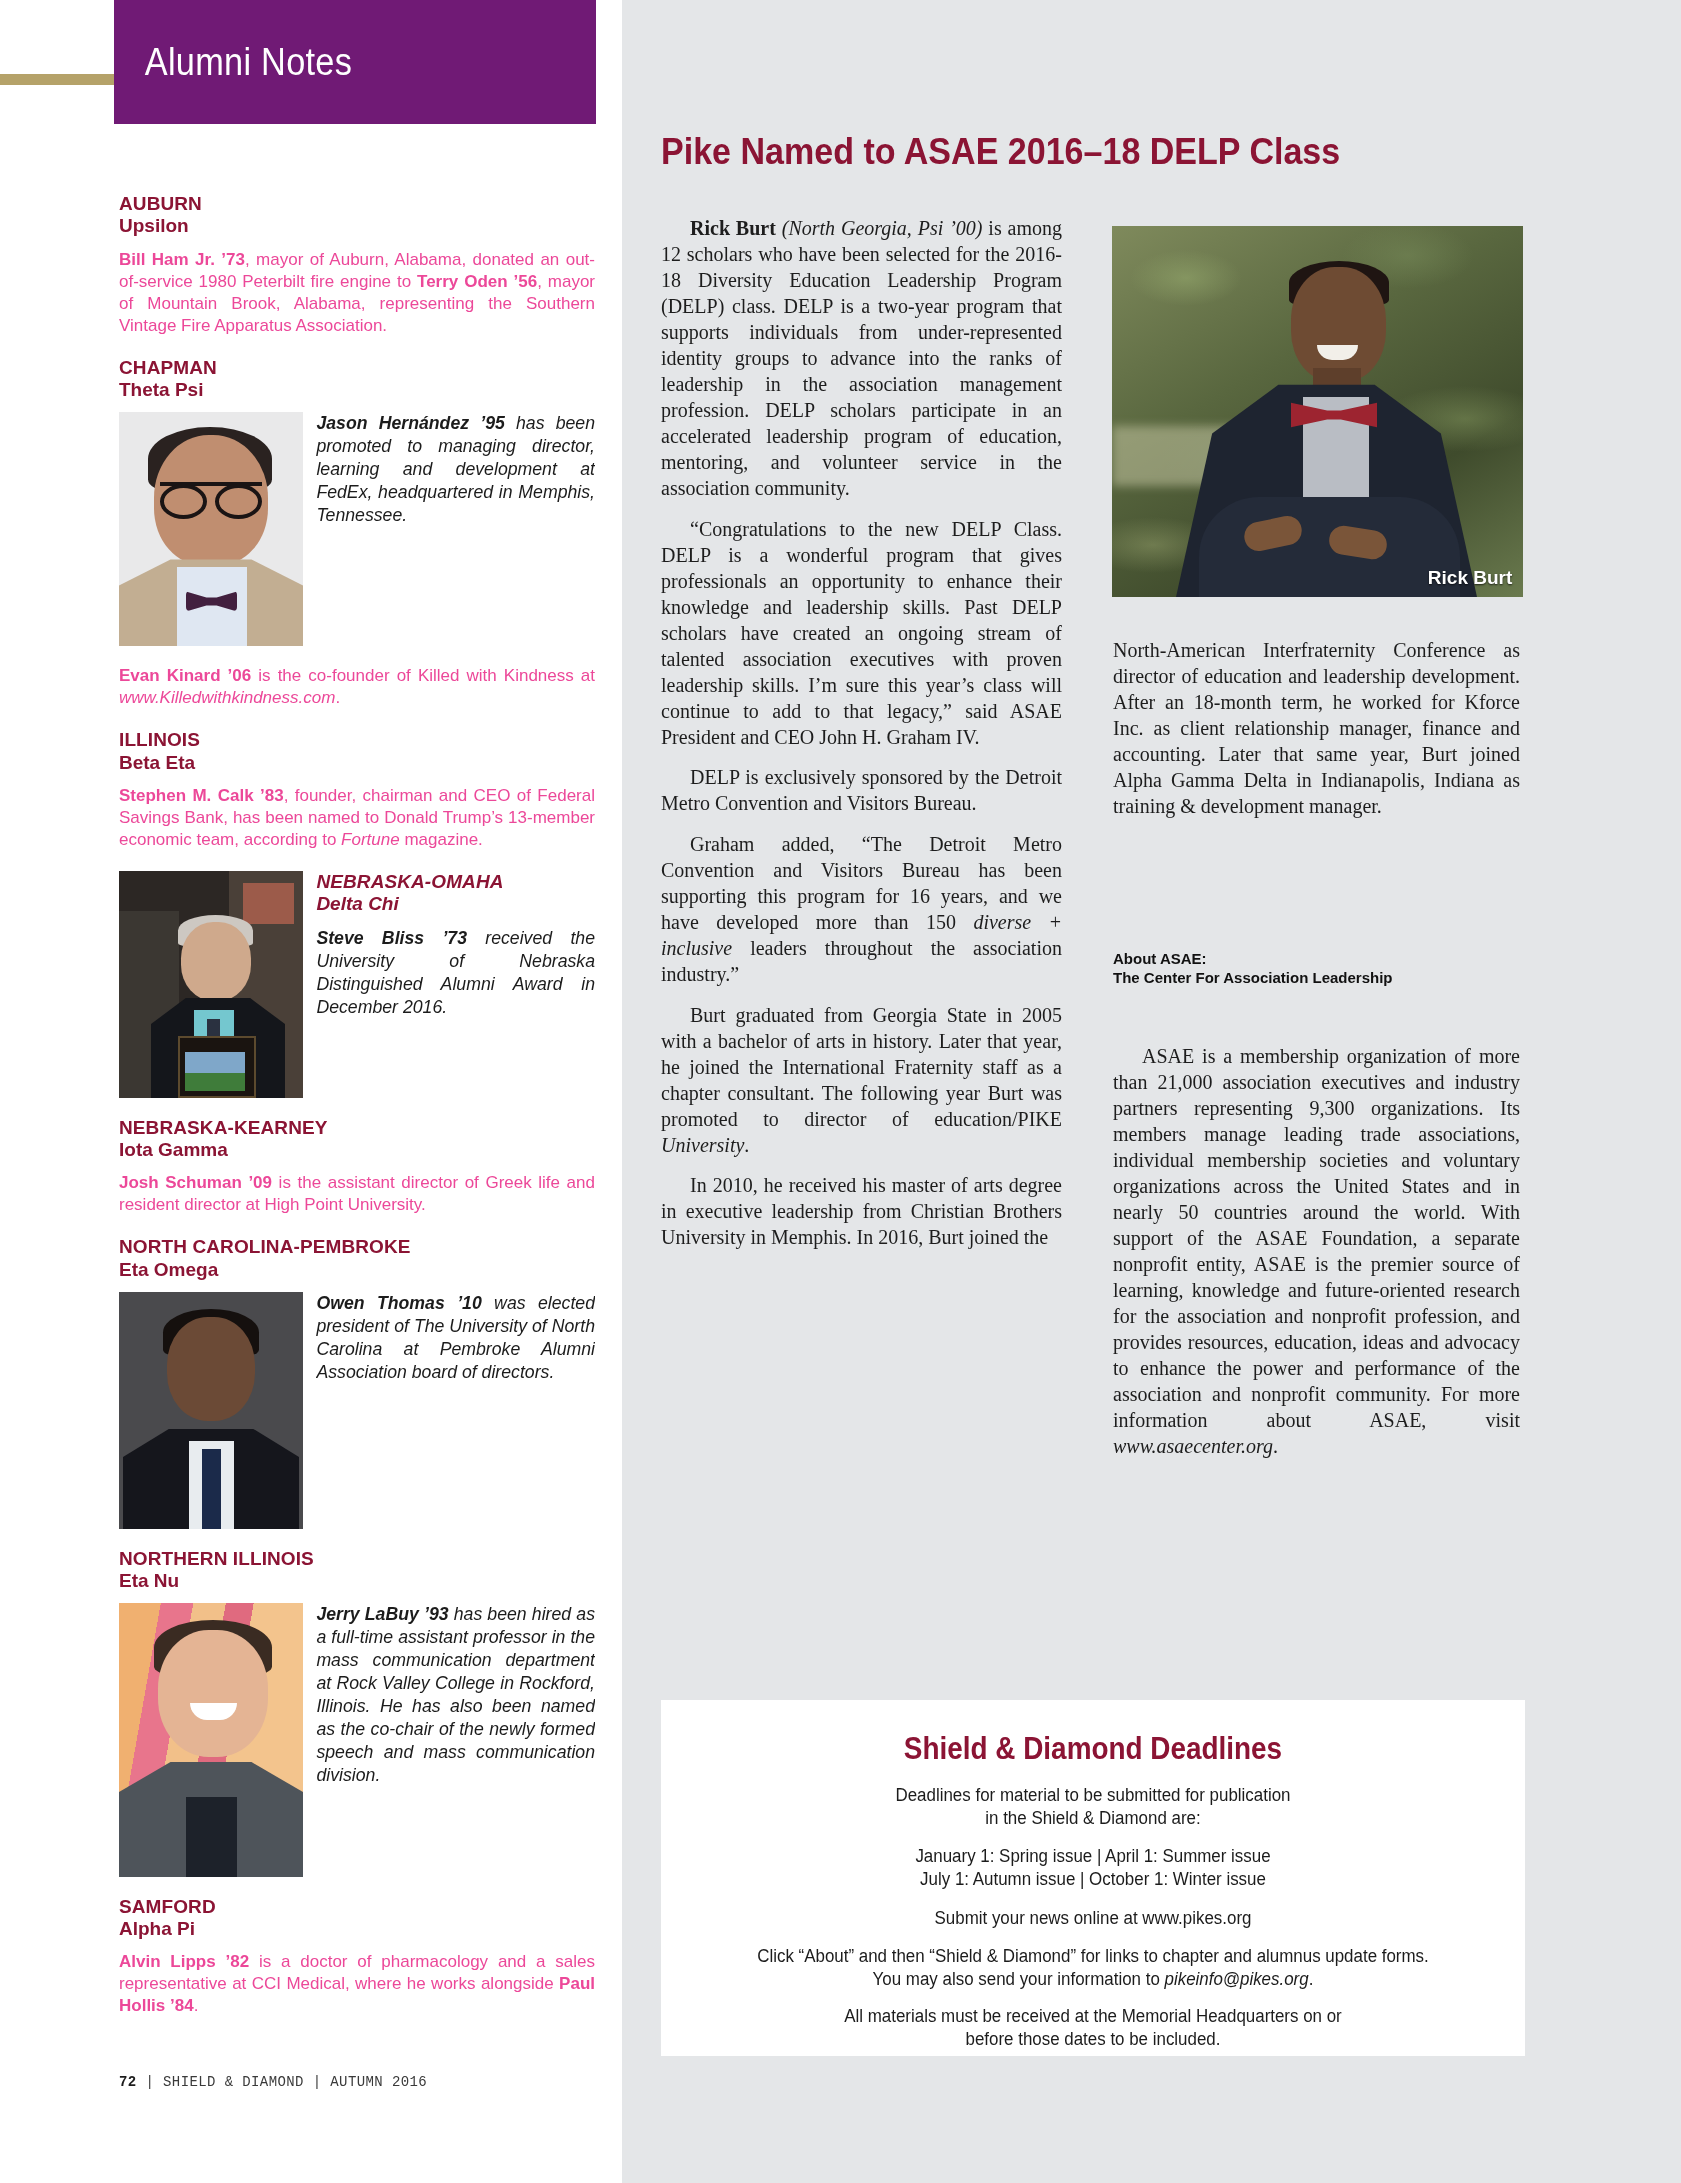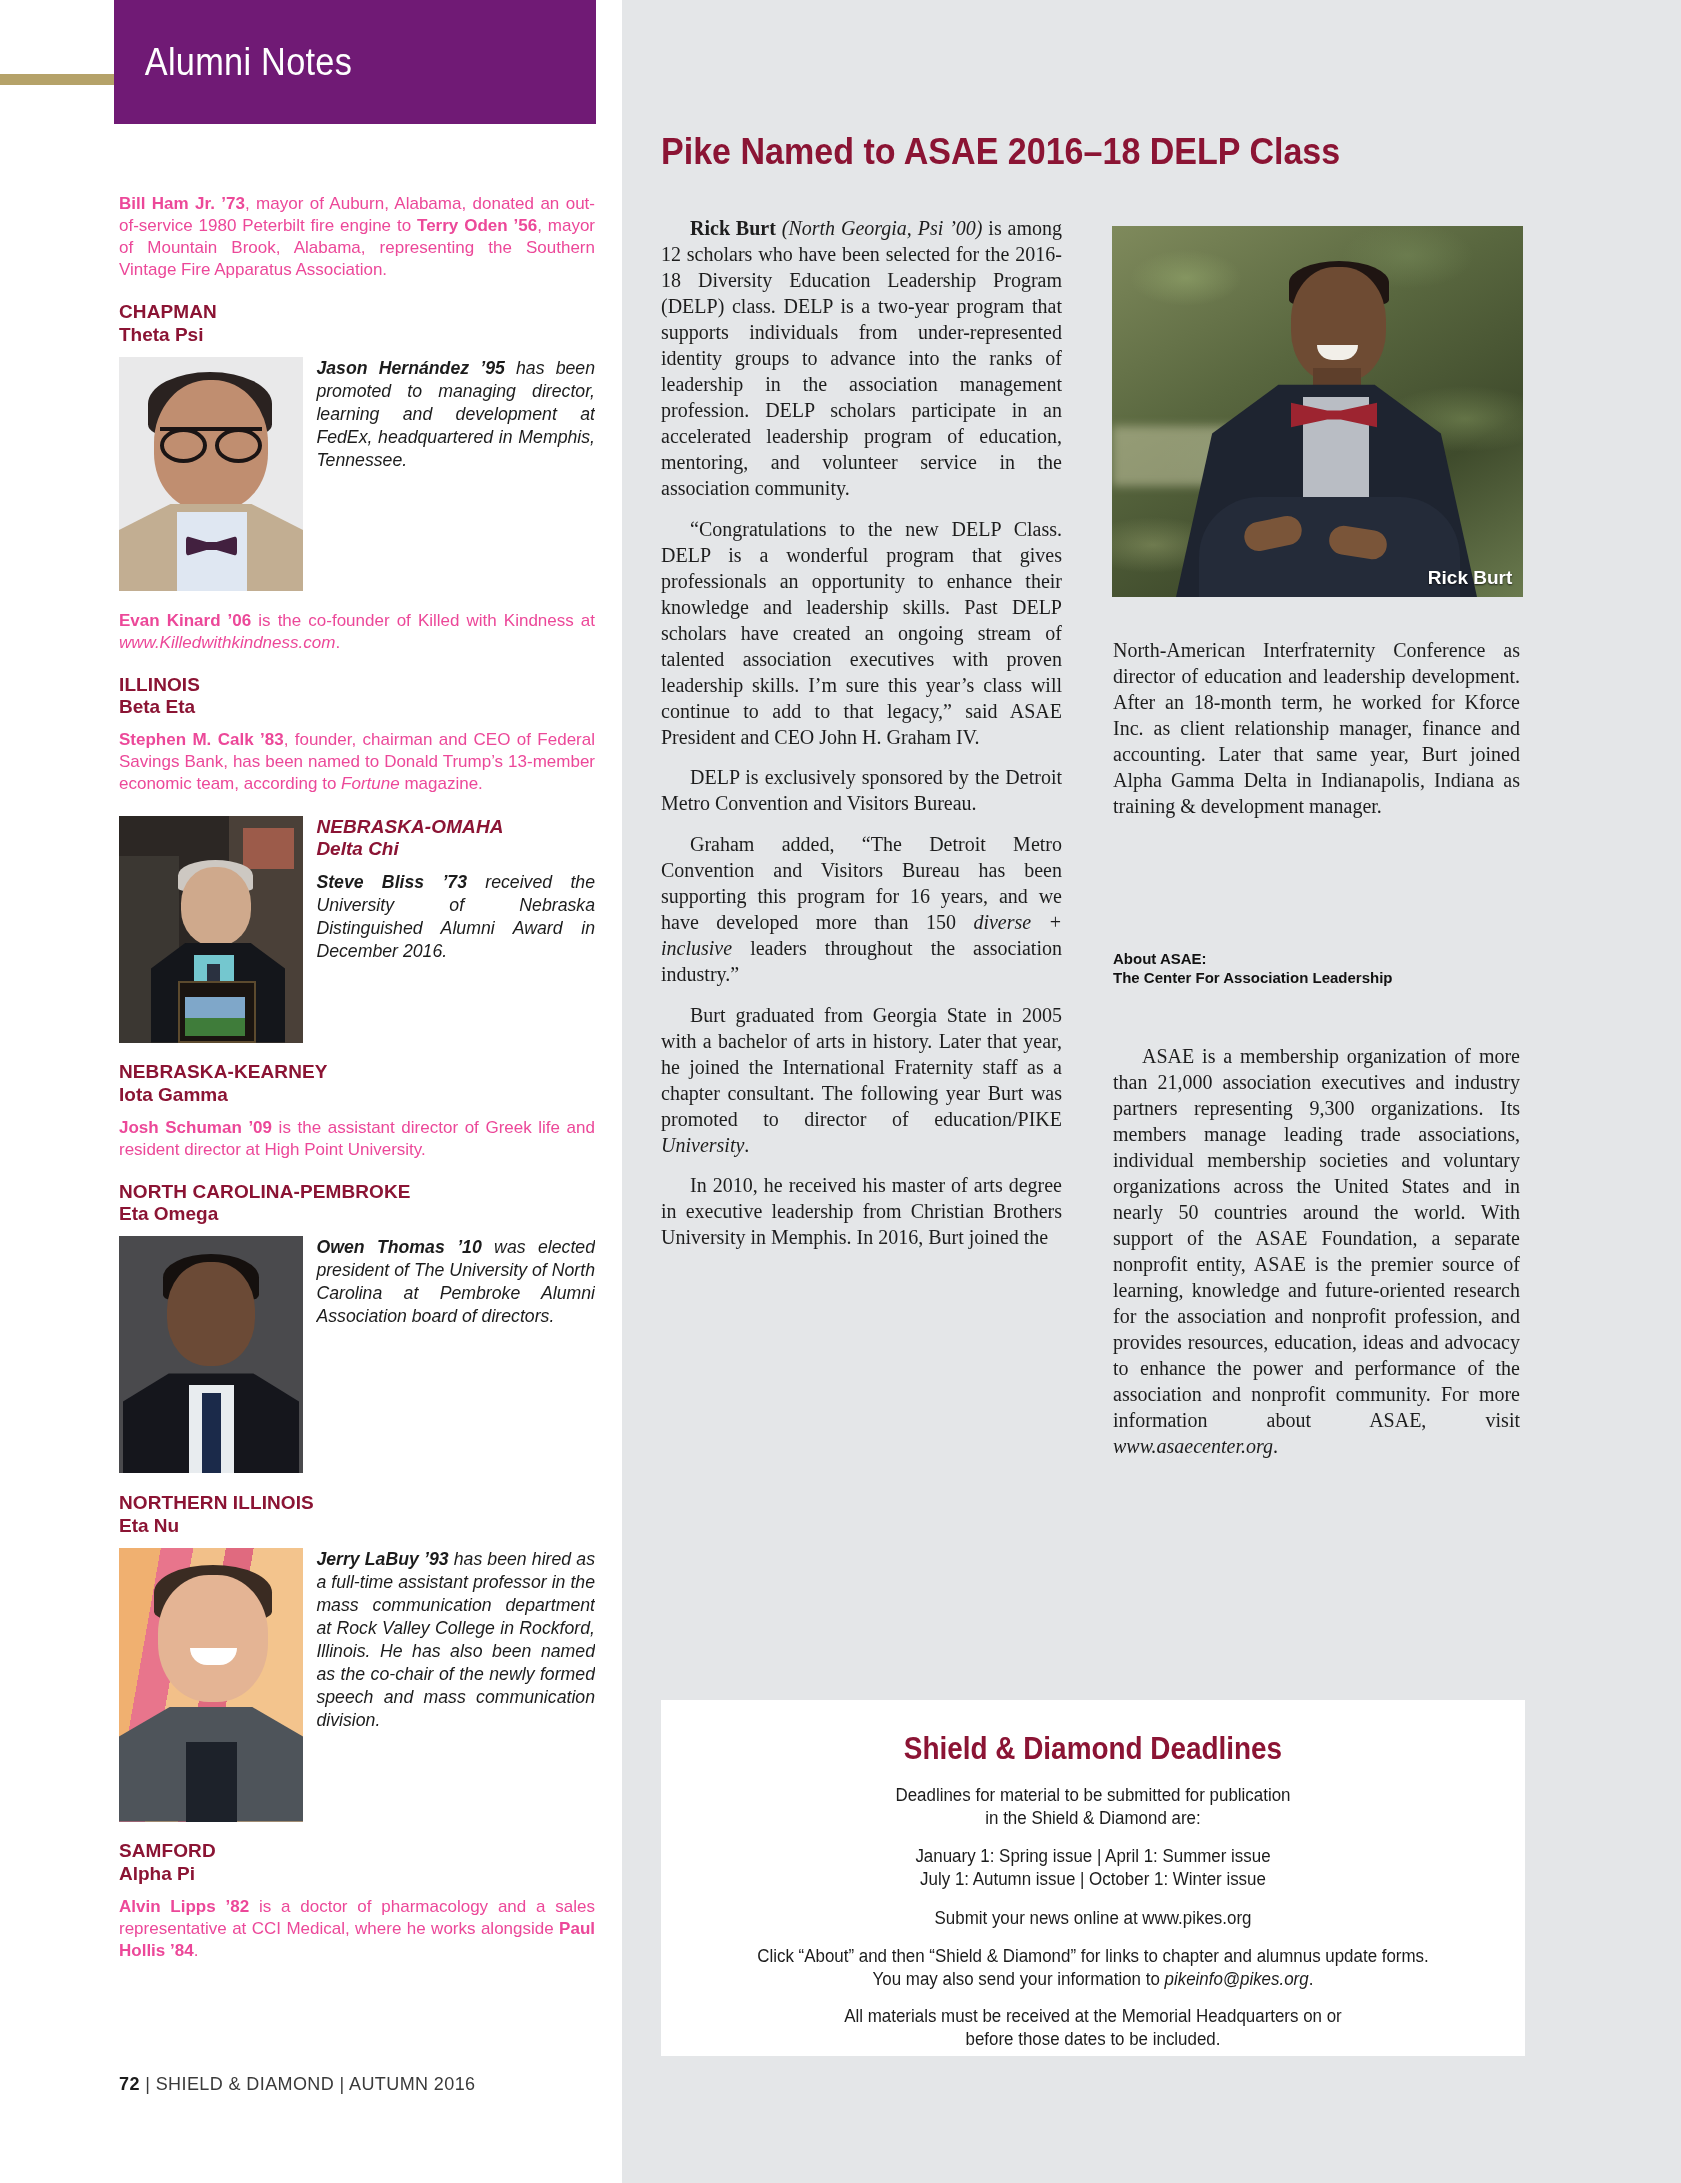--- a/index.html
+++ b/index.html
@@ -124,21 +124,21 @@
 
   .thumb-labuy{ width:184px; height:274px; background:linear-gradient(100deg,#f0b070 0 18%,#e8758c 18% 32%,#f2c089 32% 46%,#e06a7f 46% 58%,#f3c48d 58% 100%); }
   .thumb-labuy .head{ position:absolute; left:39px; top:27px; width:110px; height:127px; background:#e4b494; border-radius:46%; }
   .thumb-labuy .hair{ position:absolute; left:35px; top:17.4px; width:118px; height:55px; background:#3a2b22; border-radius:50% 50% 16% 16%; }
   .thumb-labuy .smile{ position:absolute; left:71px; top:100px; width:47px; height:17.4px; background:#ffffff; border-radius:0 0 24px 24px; }
   .thumb-labuy .fleece{ position:absolute; left:0; bottom:0; width:184px; height:115px; background:#4e545a; clip-path:polygon(0 26%,28% 0,72% 0,100% 26%,100% 100%,0 100%); }
   .thumb-labuy .tshirt{ position:absolute; left:67px; bottom:0; width:51px; height:80px; background:#1d222a; }
 
   .footer{
     position:absolute; left:119px; top:2074px;
-    font-size:18px; color:#3a3a3a; letter-spacing:0.4px;
+    font-size:14px; color:#3a3a3a; letter-spacing:0.4px;font-family:Liberation Mono, monospace;
   }
   .footer b{ color:#1c1c1c; font-weight:bold; }
 
   
   .feature-headline{
     position:absolute; left:661px; top:131px; width:990px;
     color:#8b1434; font-weight:bold; font-size:37px; letter-spacing:0px;
     transform:scaleX(.92); transform-origin:left center;
   }
   .art-col{
@@ -250,20 +250,24 @@
 <div class="gold-rule"></div>
 <div class="grey-panel"></div>
 <div class="white-gutter"></div>
 
 <div class="masthead">
   <div class="masthead-title">Alumni Notes</div>
 </div>
 
 <div class="left-col">
 
+  <div>
+    <div class="chap-school">AUBURN</div>
+    <div class="chap-greek">Upsilon</div>
+  </div>
   <div class="note">
     <b>Bill Ham Jr. ’73</b><span>, mayor of Auburn, Alabama, donated an out-of-service 1980 Peterbilt fire engine to </span><b>Terry Oden ’56</b><span>, mayor of Mountain Brook, Alabama, representing the Southern Vintage Fire Apparatus Association.</span>
   </div>
 
   <div>
     <div class="chap-school">CHAPMAN</div>
     <div class="chap-greek">Theta Psi</div>
   </div>
   <div class="photo-block">
     <div class="thumb thumb-hernandez">

